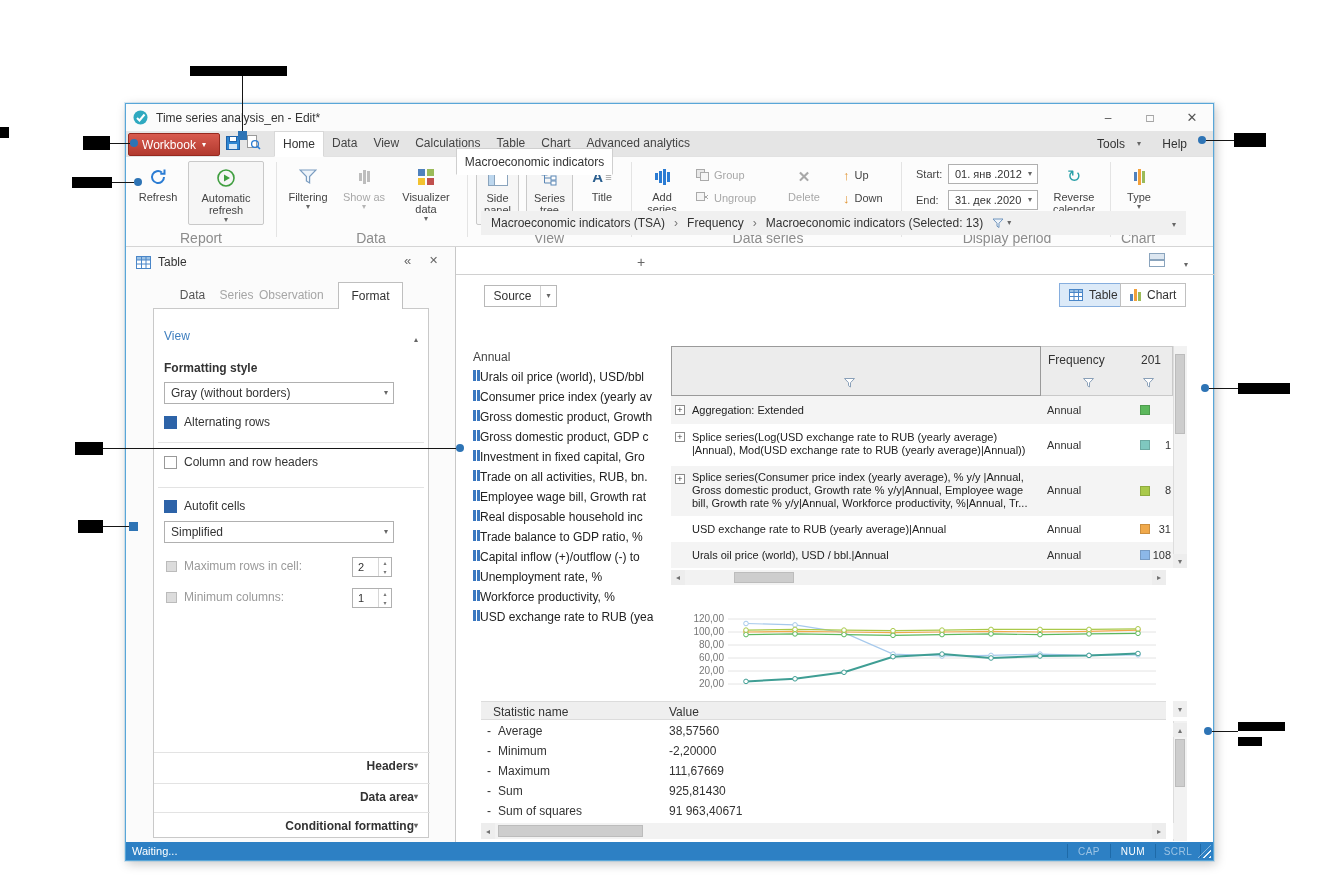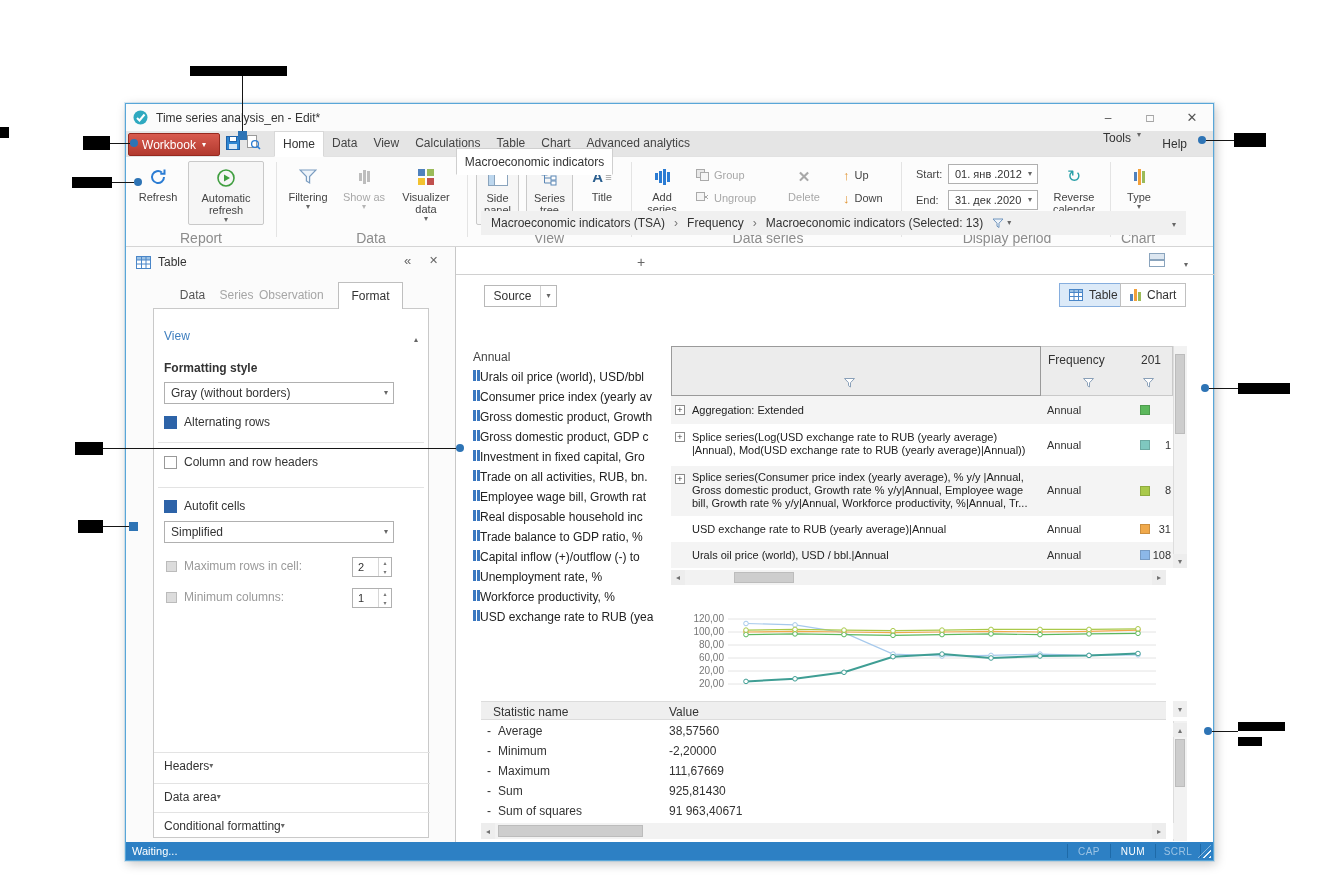--- a/index.html
+++ b/index.html
@@ -42,21 +42,21 @@
   .pbox{position:absolute;left:27px;top:61px;width:276px;height:530px;background:#fff;border:1px solid #c9c9c9}
   .cbrow{position:absolute;display:flex;align-items:center;gap:7px;font-size:12px;color:#333}
   .cb{width:13px;height:13px;border:1px solid #999;background:#fff;flex:none}
   .cb.on{background:#2d63a8;border-color:#2d63a8}
   .cb.dis{width:11px;height:11px;background:#dcdcdc;border-color:#bbb}
   .hline{position:absolute;height:1px;background:#e3e3e3}
   .spin{position:absolute;width:40px;height:20px;border:1px solid #b0b0b0;background:#fff;display:flex;font-size:11px}
   .spin .sval{flex:1;display:flex;align-items:center;padding-left:5px;color:#333}
   .spin .sarr{width:13px;border-left:1px solid #d6d6d6;display:flex;flex-direction:column}
   .spin .sarr span{flex:1;font-size:6px;color:#777;display:flex;align-items:center;justify-content:center}
-  .sect{position:absolute;left:10px;right:10px;display:flex;justify-content:flex-start;align-items:center;font-size:12px;font-weight:normal;color:#333}
+  .sect{position:absolute;left:10px;right:10px;display:flex;justify-content:flex-end;align-items:center;font-size:12px;font-weight:bold;color:#333}
   
   .doctab{position:absolute;left:330px;top:44px;width:157px;height:27px;background:#fff;border:1px solid #cfcfcf;border-bottom:1px solid #fff;z-index:2;display:flex;align-items:center;justify-content:center;font-size:12px;color:#333}
   .toggle{position:absolute;height:24px;display:flex;align-items:center;gap:6px;padding:0 9px;font-size:12px;border:1px solid #c0c0c0;background:#fff;color:#333}
   .toggle.sel{background:#dceaf8;border-color:#86aede}
   .crumbbar{position:absolute;left:355px;top:107px;width:705px;height:24px;background:#f0f0f0;display:flex;align-items:center;gap:9px;padding:0 10px;font-size:12px;color:#333}
   .crumbsep{color:#777;font-size:12px}
   .slitem{position:absolute;left:347px;display:flex;height:16px;font-size:12px;color:#222;white-space:nowrap}
   .sli{width:7px;height:11px;flex:none;background:linear-gradient(90deg,#3b78c0 0 3px,#fff 3px 4px,#3b78c0 4px 7px)}
   .grow{position:absolute;left:545px;width:502px}
   .grow .nm{position:absolute;left:21px;width:342px;font-size:11px;line-height:13px;color:#222;overflow:hidden}
@@ -155,21 +155,21 @@
     </div>
     <div class="rtabs">
       <div class="rtab active">Home</div>
       <div class="rtab">Data</div>
       <div class="rtab">View</div>
       <div class="rtab">Calculations</div>
       <div class="rtab">Table</div>
       <div class="rtab">Chart</div>
       <div class="rtab">Advanced analytics</div>
     </div>
-    <div class="abs" style="right:72px;top:0;height:25px;display:flex;align-items:flex-start;gap:6px">
+    <div class="abs" style="right:72px;top:0;height:25px;display:flex;align-items:center;gap:12px">
       <span>Tools</span>
       <span class="caret">▾</span>
     </div>
     <div class="abs" style="right:26px;top:0;height:25px;display:flex;align-items:center">
       <span>Help</span>
     </div>
   </div>
 
   <div class="ribbon">
 

